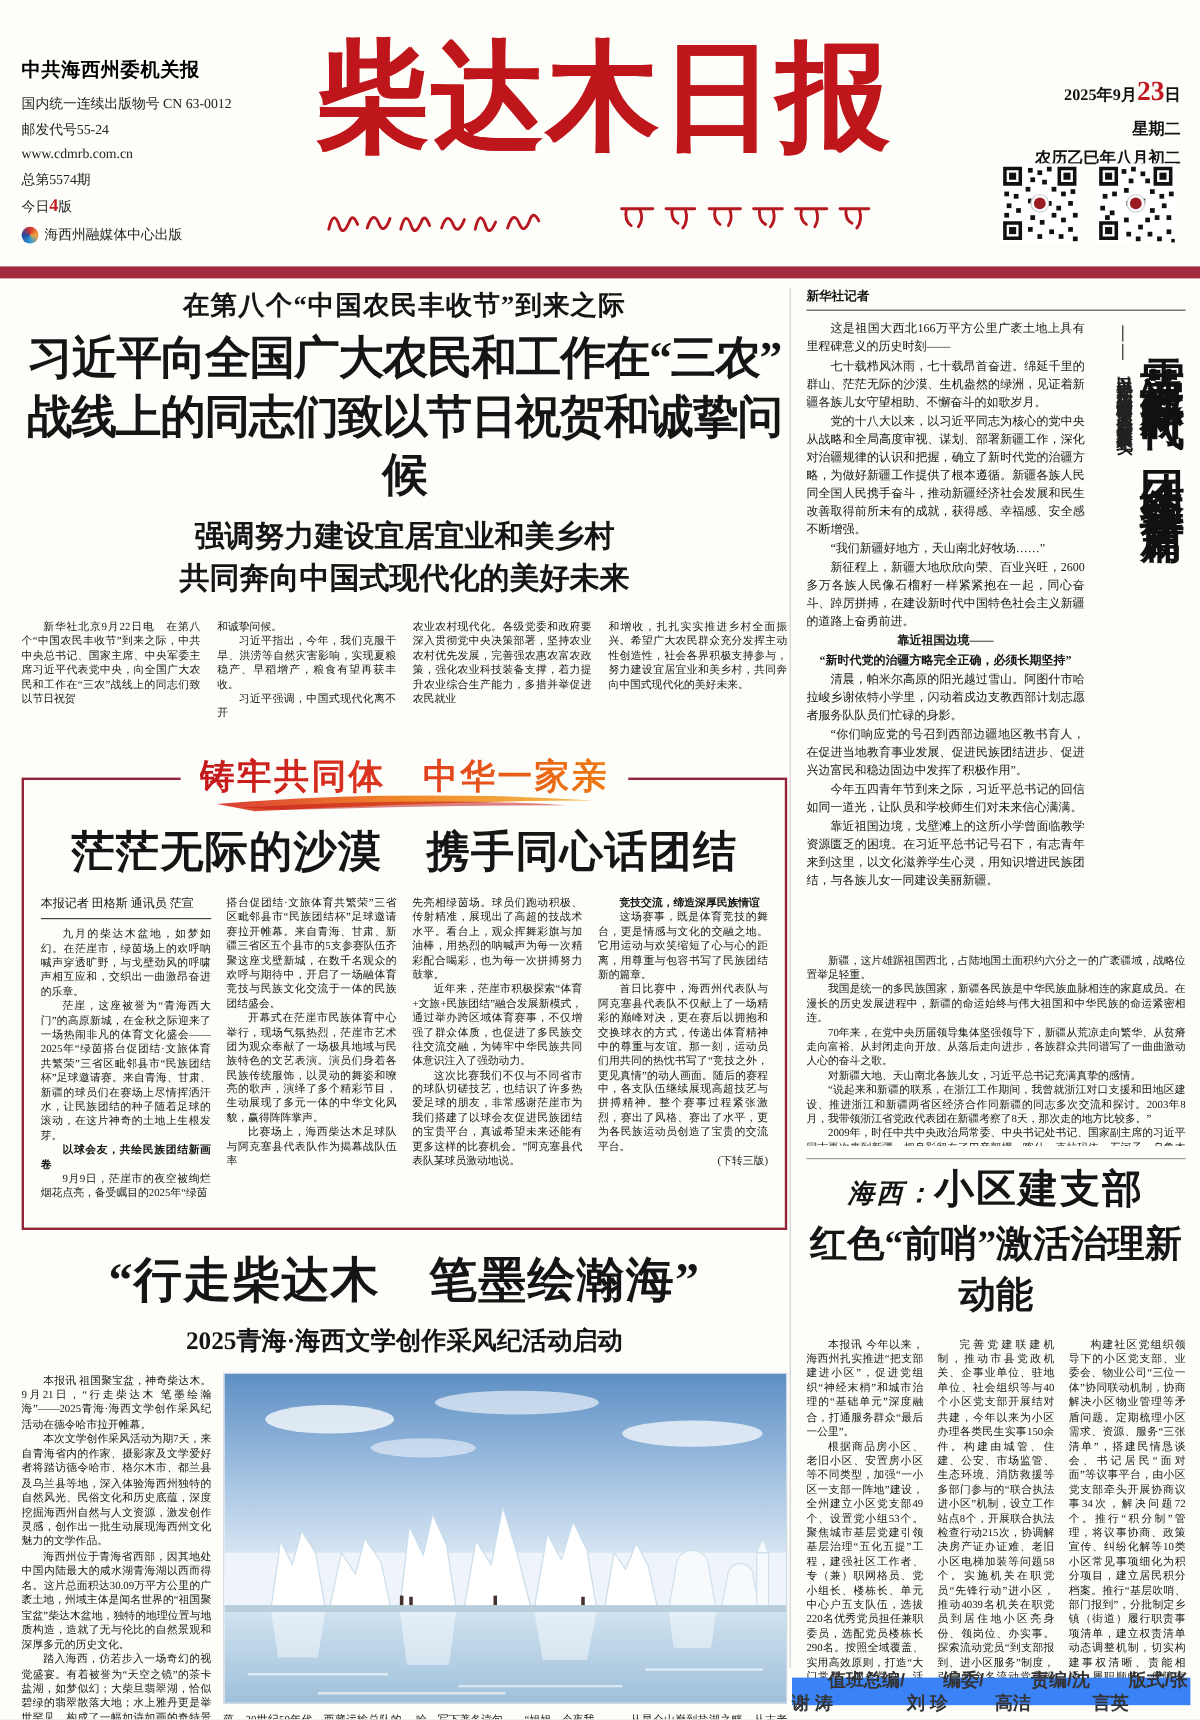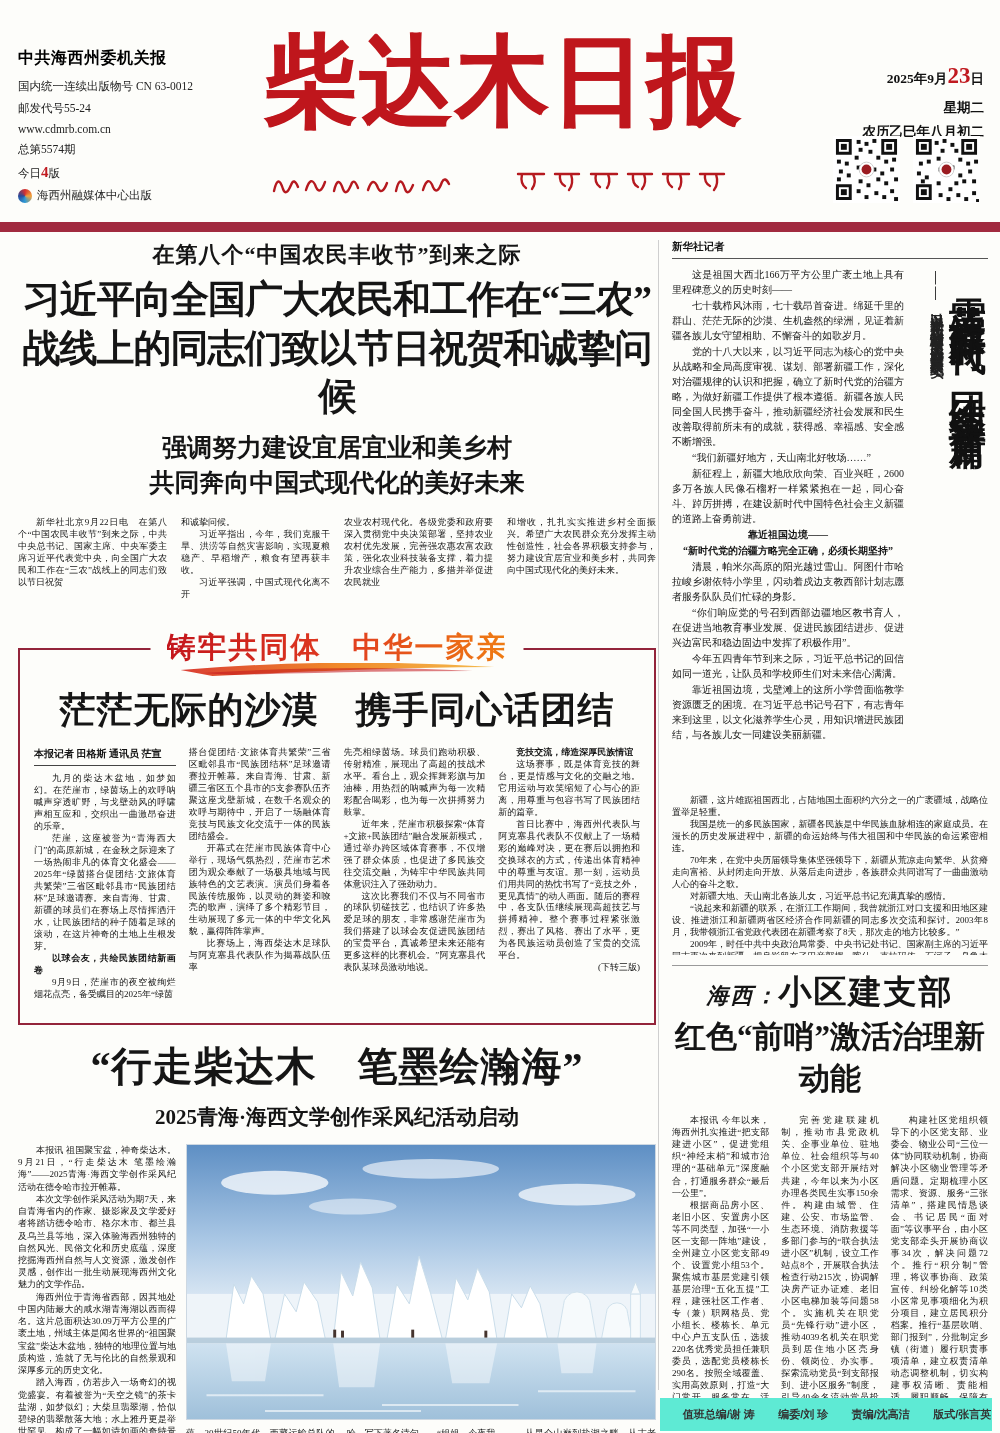--- a/index.html
+++ b/index.html
@@ -36,21 +36,21 @@
   .h1{text-align:center;font-size:38px;font-weight:900;line-height:1.28;letter-spacing:-1px;margin-top:5px;}
   .deck{text-align:center;font-size:25px;font-weight:700;line-height:1.42;margin-top:9px;}
   .lead-cols{display:flex;gap:14px;margin-top:15px;height:100px;overflow:hidden;}
   .lead-col{flex:1;font-size:9px;line-height:1.34;text-align:justify;}
 
   .p{text-indent:2em;margin:0;}
   .p.noindent{text-indent:0;}
   .p.subhead{font-weight:bold;}
   .p.center-bold{font-weight:bold;text-align:center;text-indent:0;}
   .p.cont{text-align:right;text-indent:0;}
-  .byline-block{font-weight:bold;font-size:10px;border-bottom:1px solid #444;
+  .byline-block{font-weight:normal;font-size:10px;border-bottom:1px solid #444;
                 padding-bottom:5px;margin-bottom:7px;}
 
   .unity-box{position:relative;border:2px solid #93243a;margin-top:32px;padding:26px 14px 12px;}
   .banner{position:absolute;top:-22px;left:50%;transform:translateX(-50%);
           background:#fdfdfa;padding:0 16px;text-align:center;}
   .banner-text{font-size:29px;font-weight:900;letter-spacing:2px;white-space:nowrap;color:#d2301c;}
   @supports ((-webkit-background-clip:text) or (background-clip:text)){
     .banner-text{background:linear-gradient(90deg,#c3161c,#e03a20,#ef7c12);
                  -webkit-background-clip:text;background-clip:text;color:transparent;}
   }
@@ -82,24 +82,24 @@
 
   .rule{border-top:1px solid #9a9a9a;margin:10px 0 8px;}
 
   .comm-h1{text-align:center;margin-top:2px;line-height:1.1;}
   .comm-script{font-style:italic;font-size:22px;font-weight:bold;letter-spacing:2px;}
   .comm-b{font-size:33px;font-weight:900;letter-spacing:2px;}
   .comm-h2{text-align:center;font-size:31px;font-weight:900;margin-top:6px;}
   .comm-cols{display:flex;gap:12px;margin-top:14px;height:300px;overflow:hidden;}
   .ccol{flex:1;font-size:9px;line-height:1.34;text-align:justify;}
 
-  .footer{position:absolute;left:660px;top:1398px;width:332px;height:33px;background:#5eead4;
+  .footer{position:absolute;left:660px;top:1398px;width:332px;height:23px;background:#3b82f6;
           display:flex;align-items:center;justify-content:space-around;
           font-family:"Liberation Sans","DejaVu Sans",sans-serif;
-          font-size:11px;font-weight:bold;color:#333;}
+          font-size:15px;font-weight:bold;color:#333;}
 </style>
 </head>
 <body>
 
 <div class="page">
 
   <div class="m-left">
     <div class="m-org">中共海西州委机关报</div>
     <div class="m-line">国内统一连续出版物号 CN 63-0012</div>
     <div class="m-line">邮发代号55-24</div>

